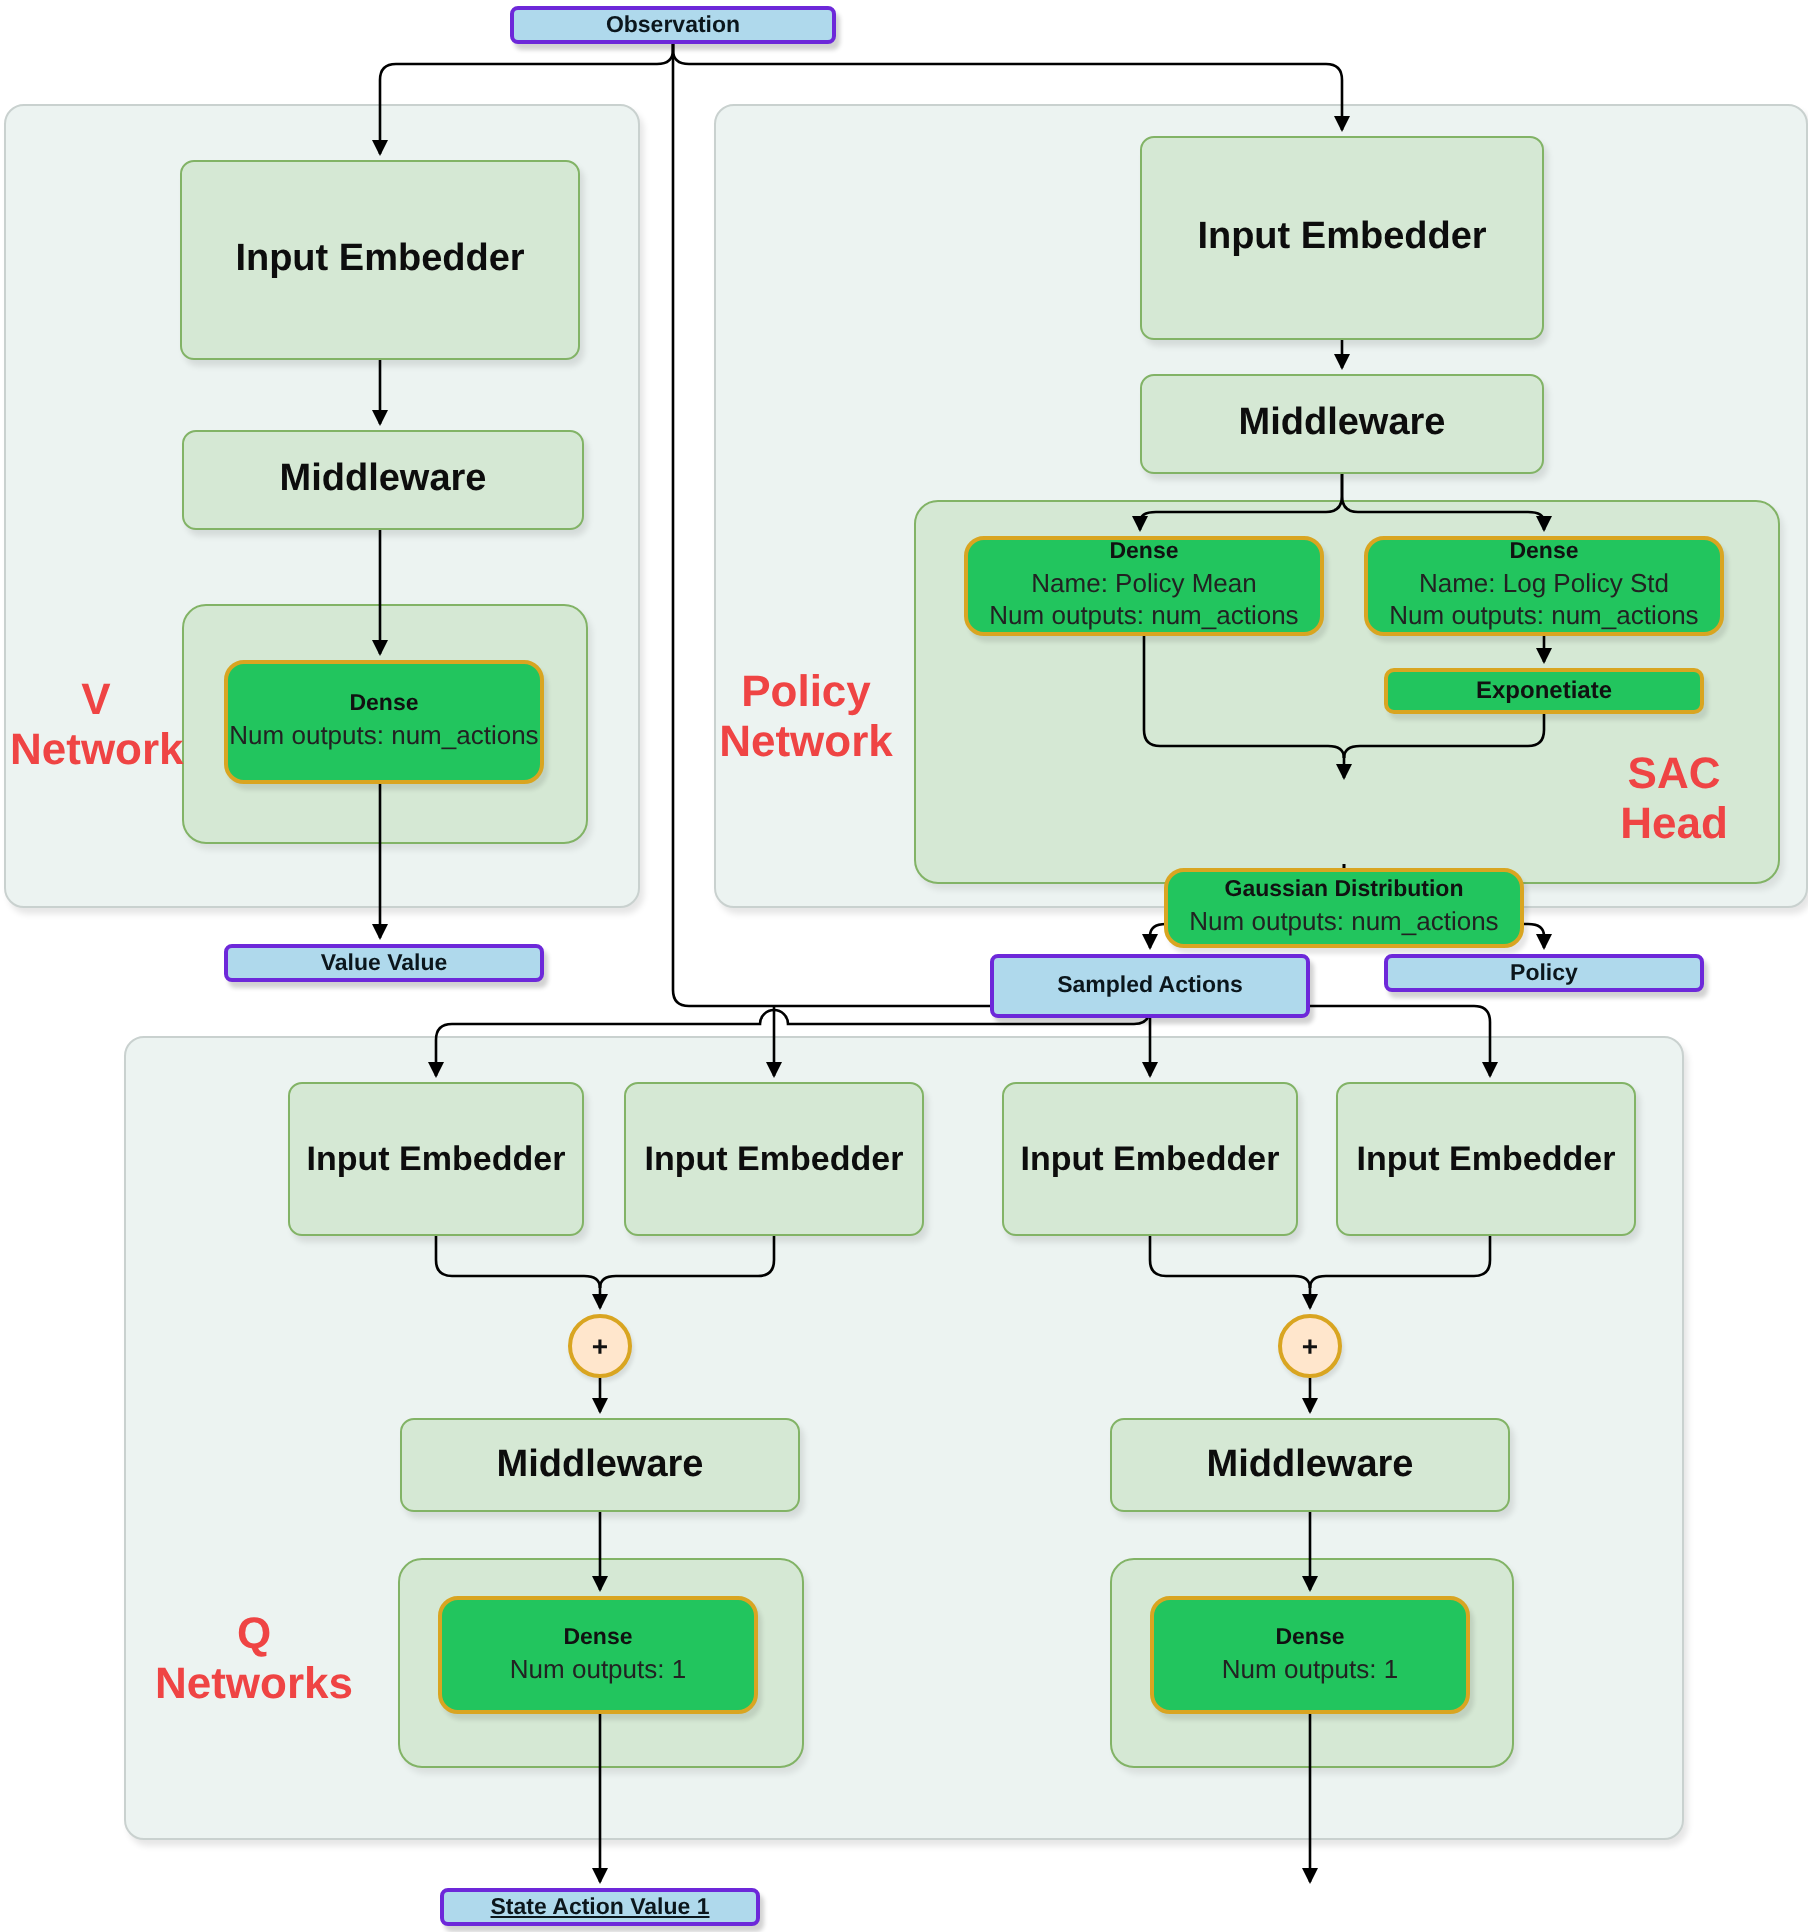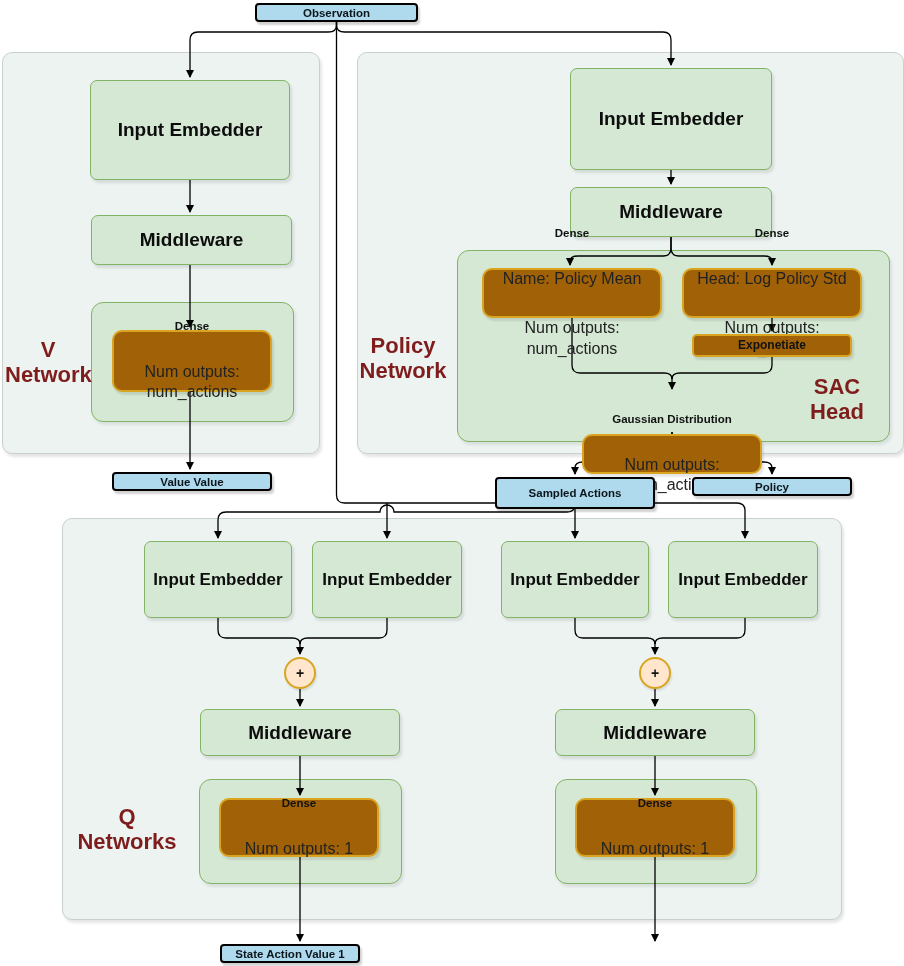--- a/index.html
+++ b/index.html
@@ -16,29 +16,29 @@
   }
   .edges{position:absolute;left:0;top:0;z-index:2;pointer-events:none;}
 
   .node{position:absolute;display:flex;flex-direction:column;align-items:center;justify-content:center;
     text-align:center;z-index:3;box-sizing:border-box;}
   .box-green{background:#D5E8D4;border:1.5px solid #82B366;border-radius:7px;
     box-shadow:2px 3px 3px rgba(0,0,0,0.10);}
   .box-green .lbl{font-weight:bold;color:#0d0d0d;}
   .big-lbl{font-size:19px;}
   .mid-lbl{font-size:17px;}
-  .box-blue{background:#AFD9EC;border:2px solid #000000;border-radius:4px;
+  .box-blue{background:#AFD9EC;border:2px solid #6d28d9;border-radius:4px;
     box-shadow:2px 3px 2px rgba(0,0,0,0.18);font-weight:bold;font-size:11.5px;color:#0b161c;}
-  .box-orange{background:#a16207;border:2px solid #D9A521;border-radius:10px;
-    box-shadow:2px 3px 2px rgba(0,0,0,0.10);line-height:1.3;gap:28px;}
+  .box-orange{background:#22c55e;border:2px solid #D9A521;border-radius:10px;
+    box-shadow:2px 3px 2px rgba(0,0,0,0.10);line-height:1.3;}
   .box-orange .t{font-weight:bold;font-size:11.5px;color:#111;display:block;}
-  .box-orange .d{font-size:16px;color:#222;display:block;}
+  .box-orange .d{font-size:13px;color:#222;display:block;}
   .box-orange.small{border-radius:5px;}
   .box-orange.small .t{font-size:12px;}
-  .section-label{position:absolute;z-index:3;font-weight:bold;font-size:22px;color:#7f1d1d;
+  .section-label{position:absolute;z-index:3;font-weight:bold;font-size:22px;color:#ef4444;
     text-align:center;line-height:1.15;}
   .plus-circle{position:absolute;z-index:3;width:32px;height:32px;border-radius:50%;
     background:#FFE6CC;border:2px solid #D9A521;box-sizing:border-box;display:flex;
     align-items:center;justify-content:center;font-weight:bold;font-size:14px;color:#111;
     box-shadow:1px 2px 2px rgba(0,0,0,0.10);}
 </style>
 </head>
 <body>
 
 <div class="stage">
@@ -118,21 +118,21 @@
   <div class="node box-green" style="left:570px;top:187px;width:202px;height:50px;">
     <span class="lbl big-lbl">Middleware</span>
   </div>
   <div class="node box-orange" style="left:482px;top:268px;width:180px;height:50px;">
     <span class="t">Dense</span>
     <span class="d">Name: Policy Mean</span>
     <span class="d">Num outputs: num_actions</span>
   </div>
   <div class="node box-orange" style="left:682px;top:268px;width:180px;height:50px;">
     <span class="t">Dense</span>
-    <span class="d">Head: Log Policy Std</span>
+    <span class="d">Name: Log Policy Std</span>
     <span class="d">Num outputs: num_actions</span>
   </div>
   <div class="node box-orange small" style="left:692px;top:334px;width:160px;height:23px;">
     <span class="t">Exponetiate</span>
   </div>
   <div class="node box-orange" style="left:582px;top:392px;width:180px;height:40px;margin-top:42px;">
     <span class="t">Gaussian Distribution</span>
     <span class="d">Num outputs: num_actions</span>
   </div>
   <div class="node box-blue" style="left:495px;top:477px;width:160px;height:32px;">
@@ -168,20 +168,20 @@
     <span class="lbl big-lbl">Middleware</span>
   </div>
   <div class="node box-orange" style="left:219px;top:798px;width:160px;height:59px;">
     <span class="t">Dense</span>
     <span class="d">Num outputs: 1</span>
   </div>
   <div class="node box-orange" style="left:575px;top:798px;width:160px;height:59px;">
     <span class="t">Dense</span>
     <span class="d">Num outputs: 1</span>
   </div>
-  <div class="node box-blue" style="left:220px;top:944px;width:140px;height:19px;">
+  <div class="node box-blue" style="left:220px;top:944px;width:160px;height:19px;text-decoration:underline;">
     <span>State Action Value 1</span>
   </div>
   <div class="node box-blue" style="left:575px;top:996px;width:188px;height:19px;">
     <span>State Action Value 2</span>
   </div>
 
 </div>
 
 </body></html>

